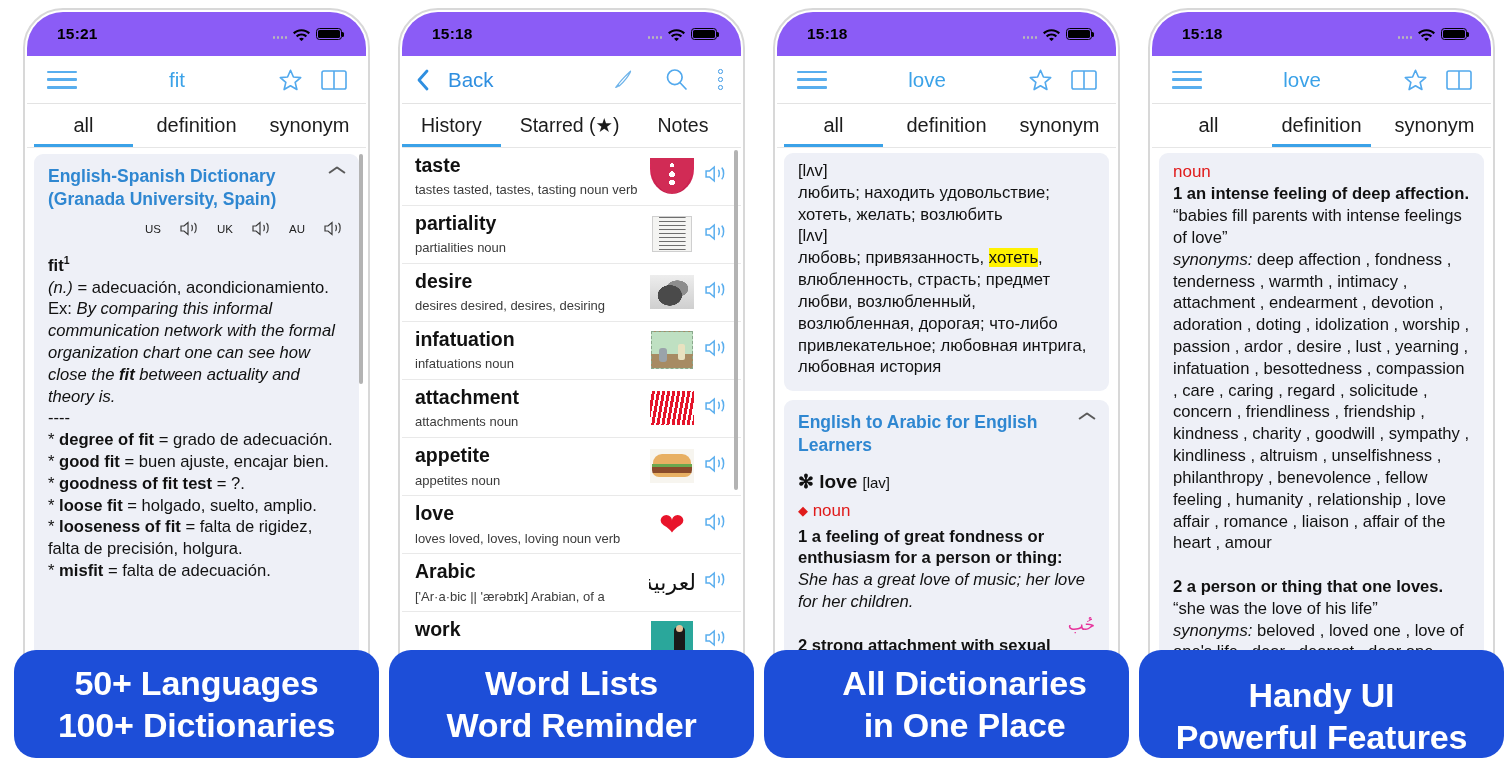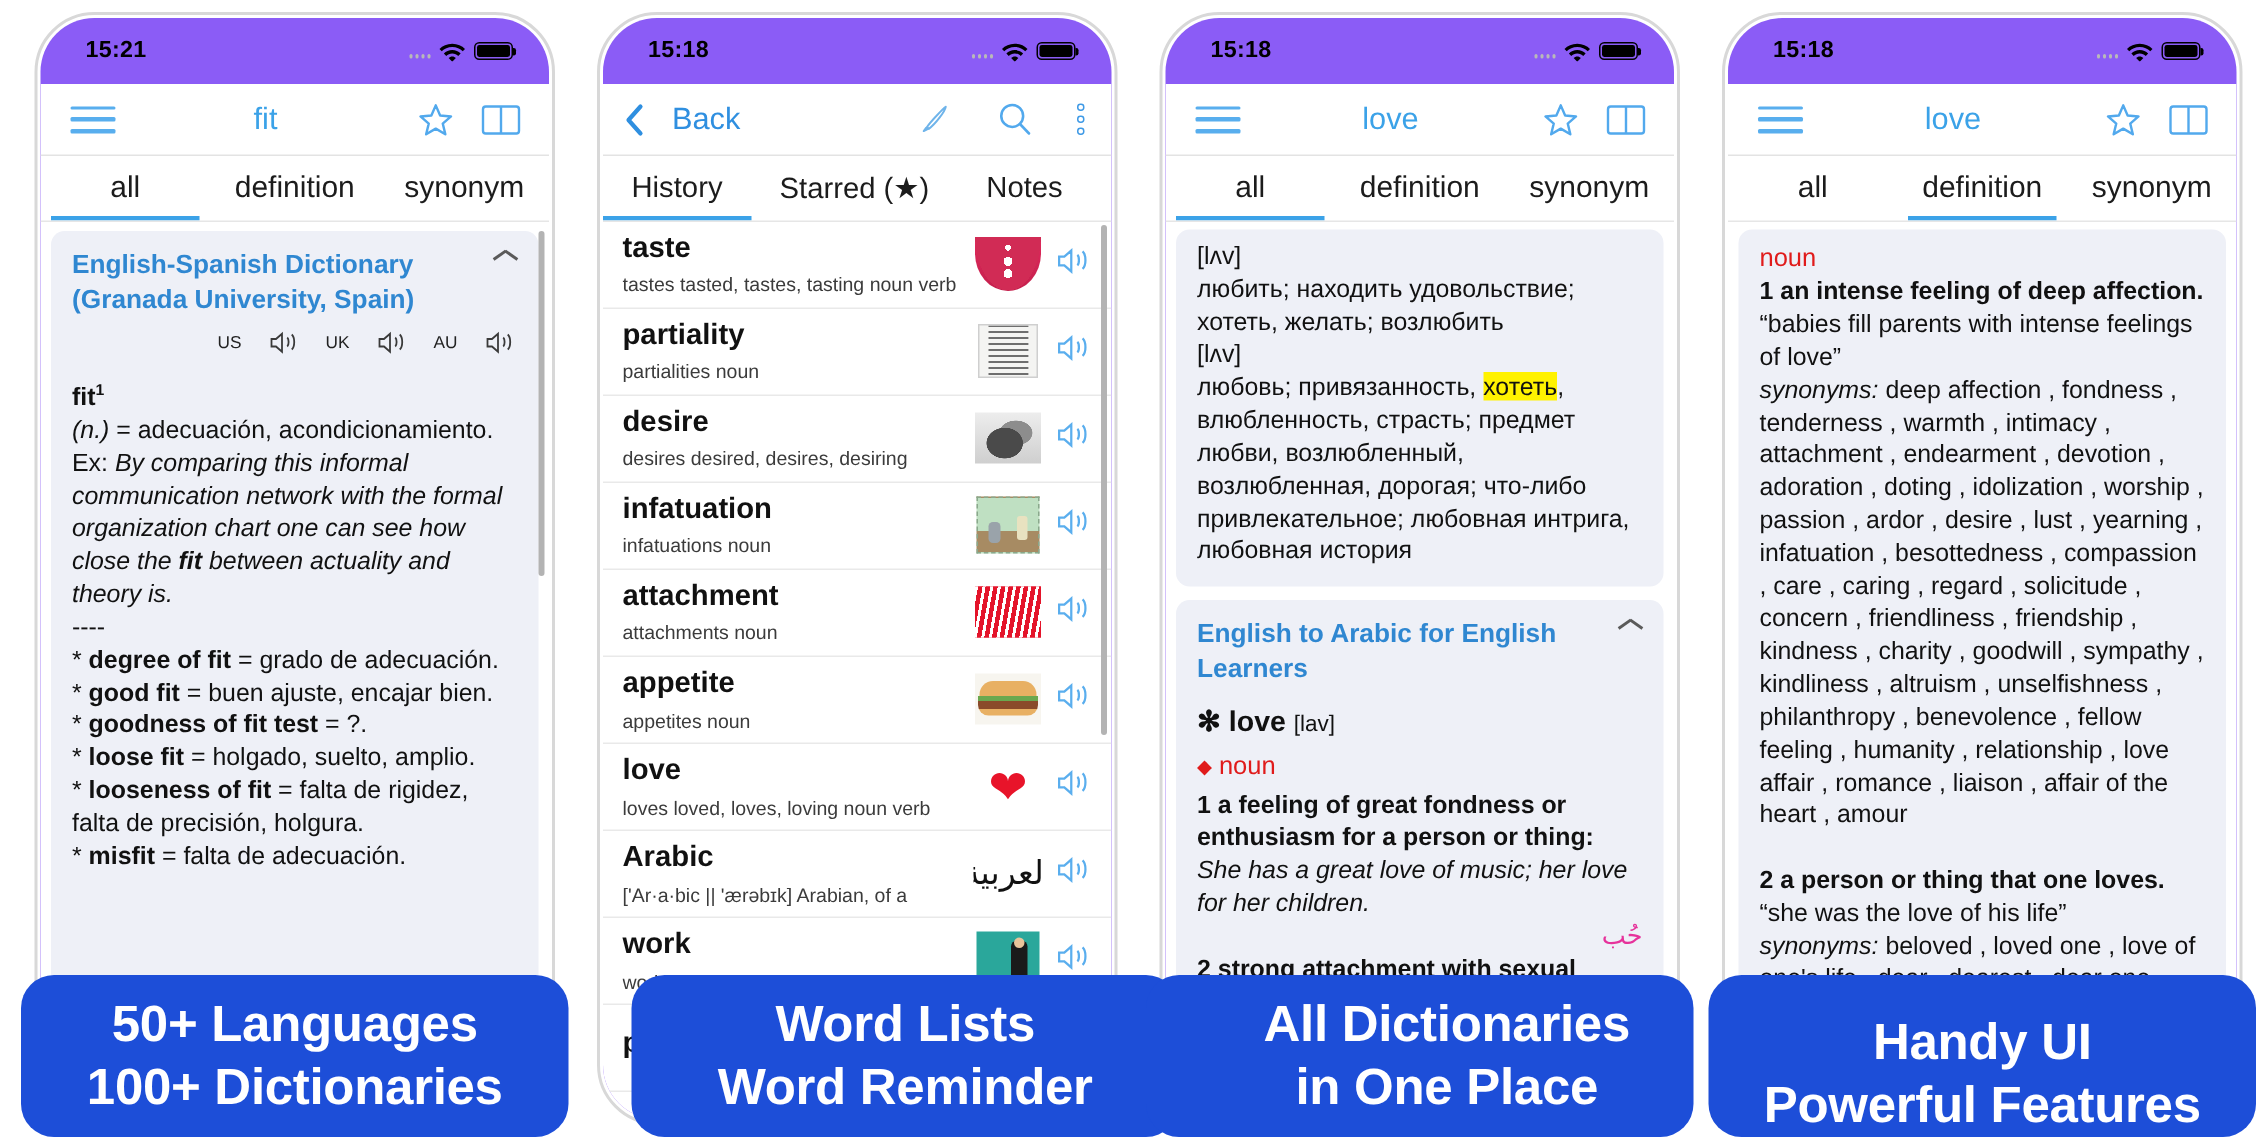--- a/index.html
+++ b/index.html
@@ -210,21 +210,21 @@
     background: #1d4ed8;
     border-radius: 22px;
     display: flex; flex-direction: column;
     align-items: center; justify-content: center;
     color: #fff; font-weight: bold;
     font-size: 34px; line-height: 1.24;
     text-align: center;
     letter-spacing: -0.2px;
   }
   .caption.c1 { left: 14px; }
-  .caption.c2 { left: 389px; margin-left: 32px; }
+  .caption.c2 { left: 389px; }
   .caption.c3 { left: 764px; padding-left: 36px; }
   .caption.c4 { left: 1139px; justify-content: flex-end; }
   .caption div { white-space: nowrap; }
 </style>
 </head>
 <body>
 
 <div class="stage">
 
   <div class="phone p1">

